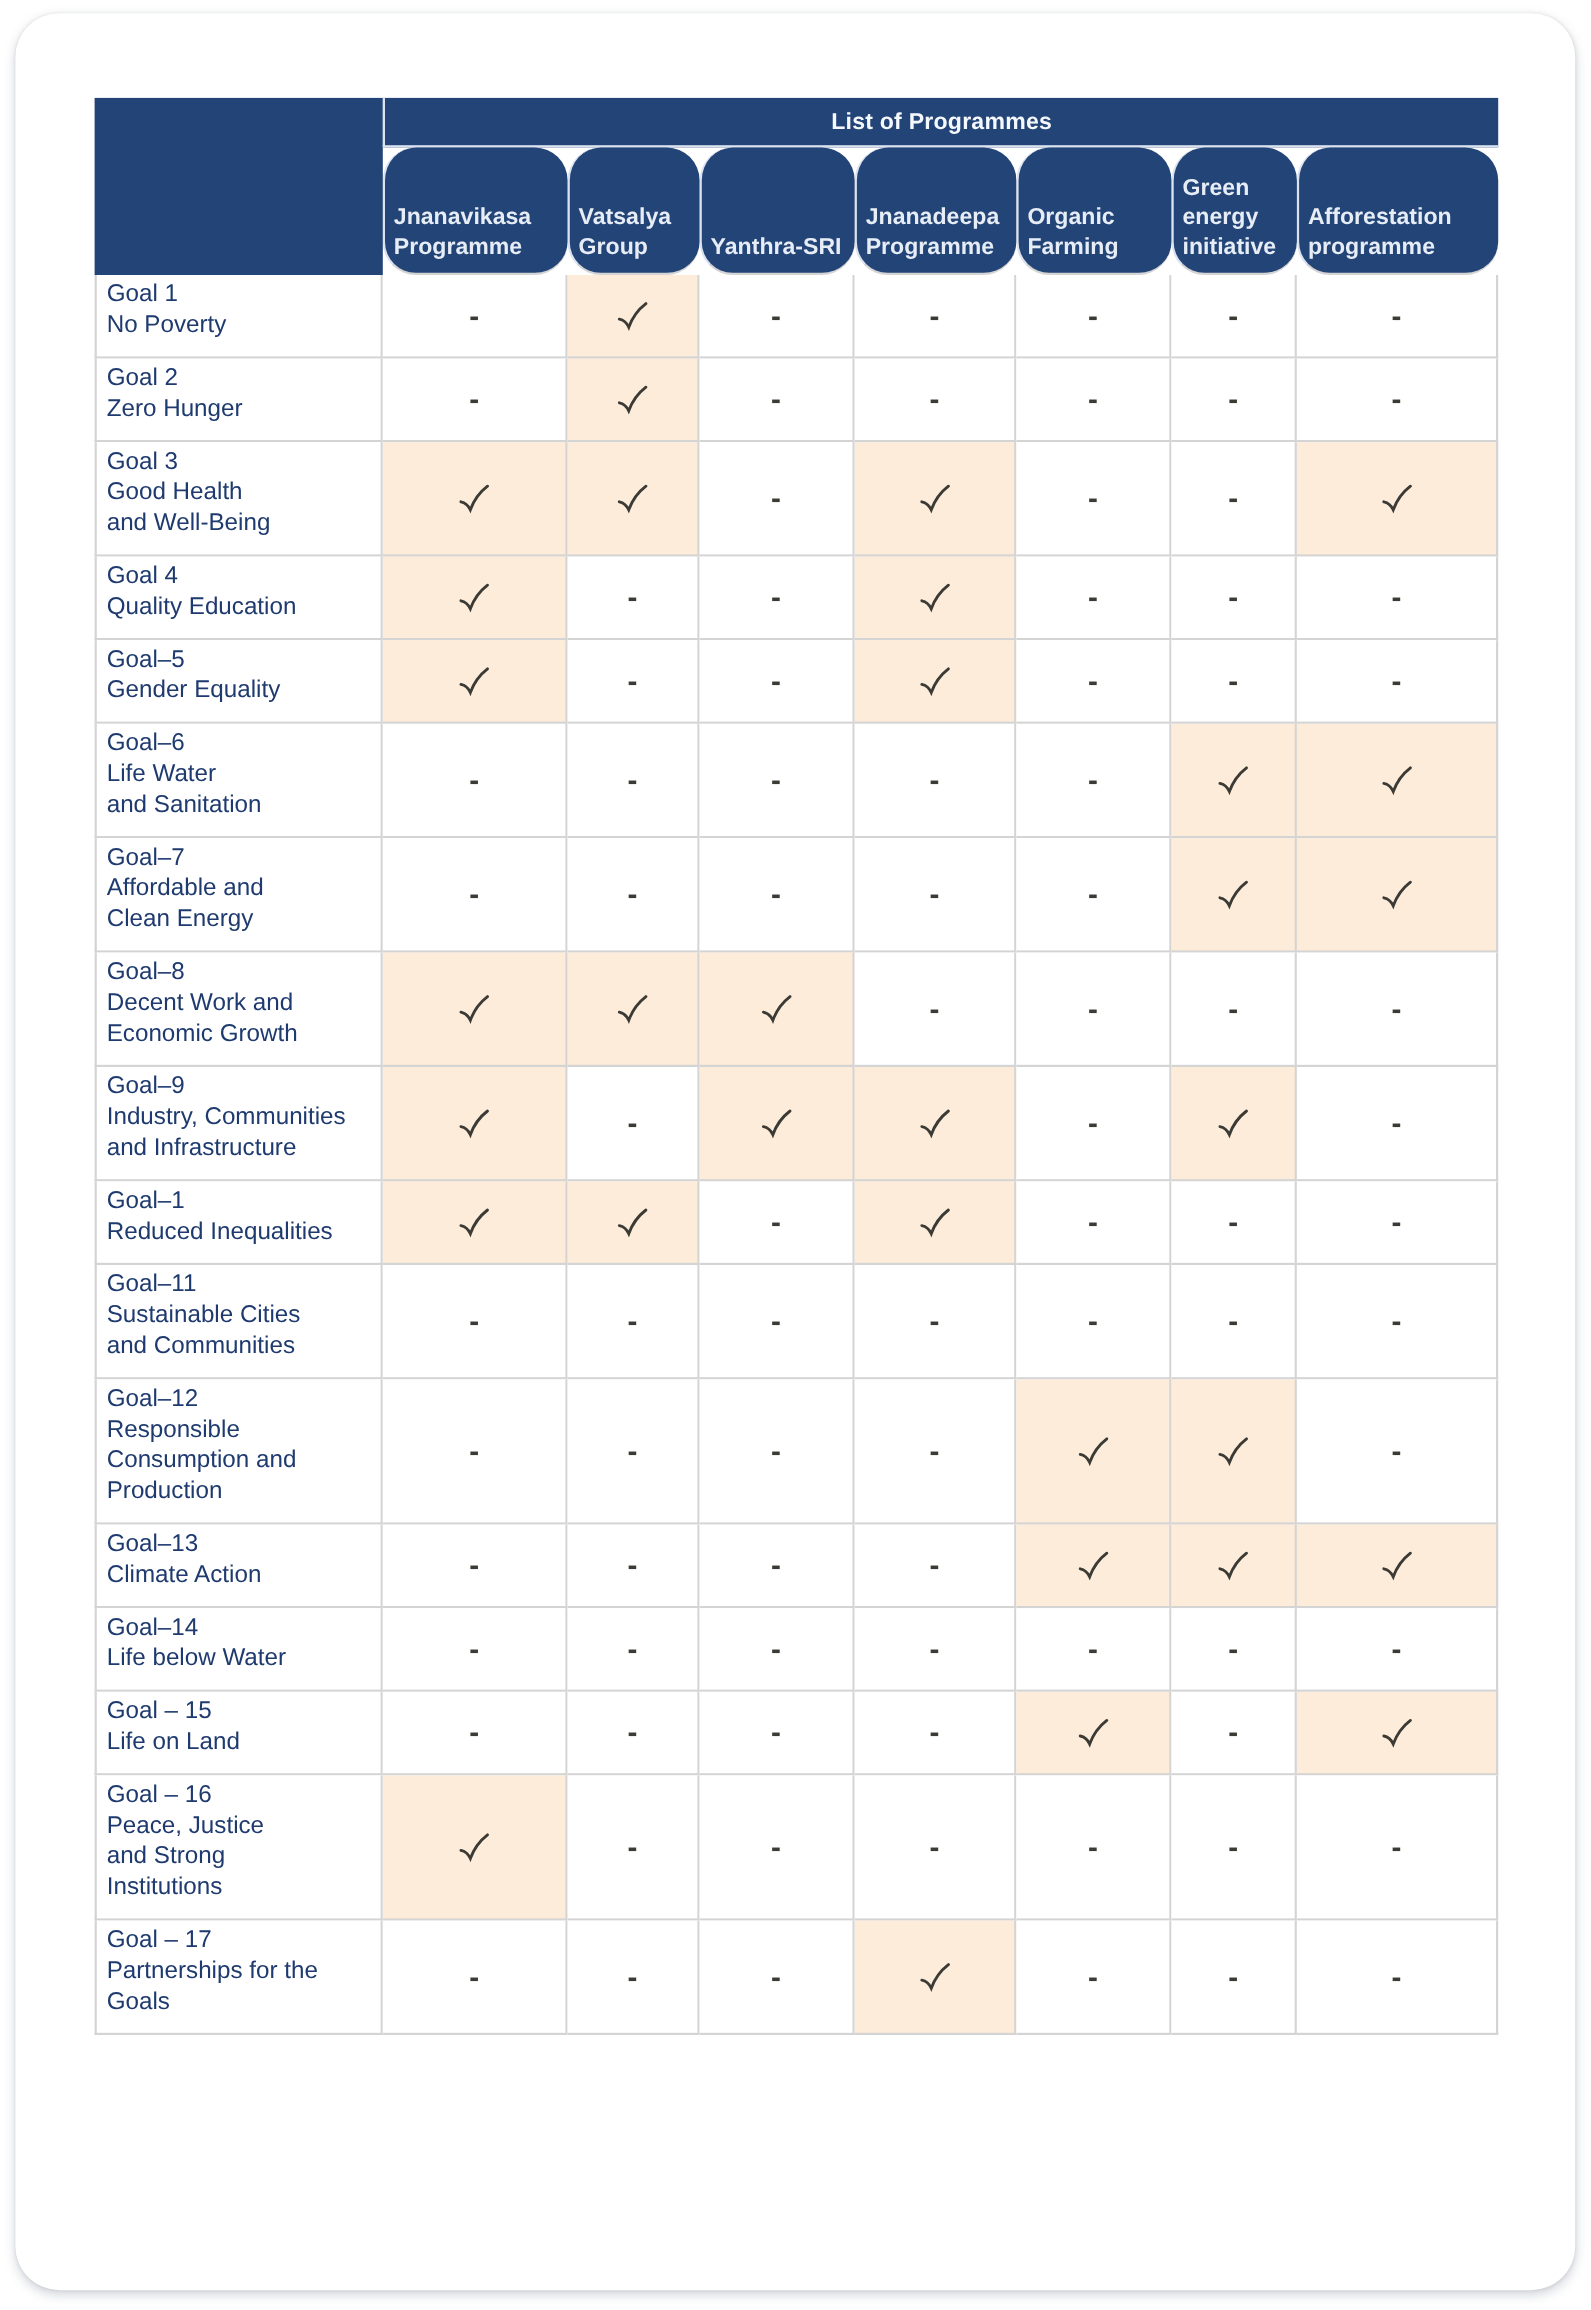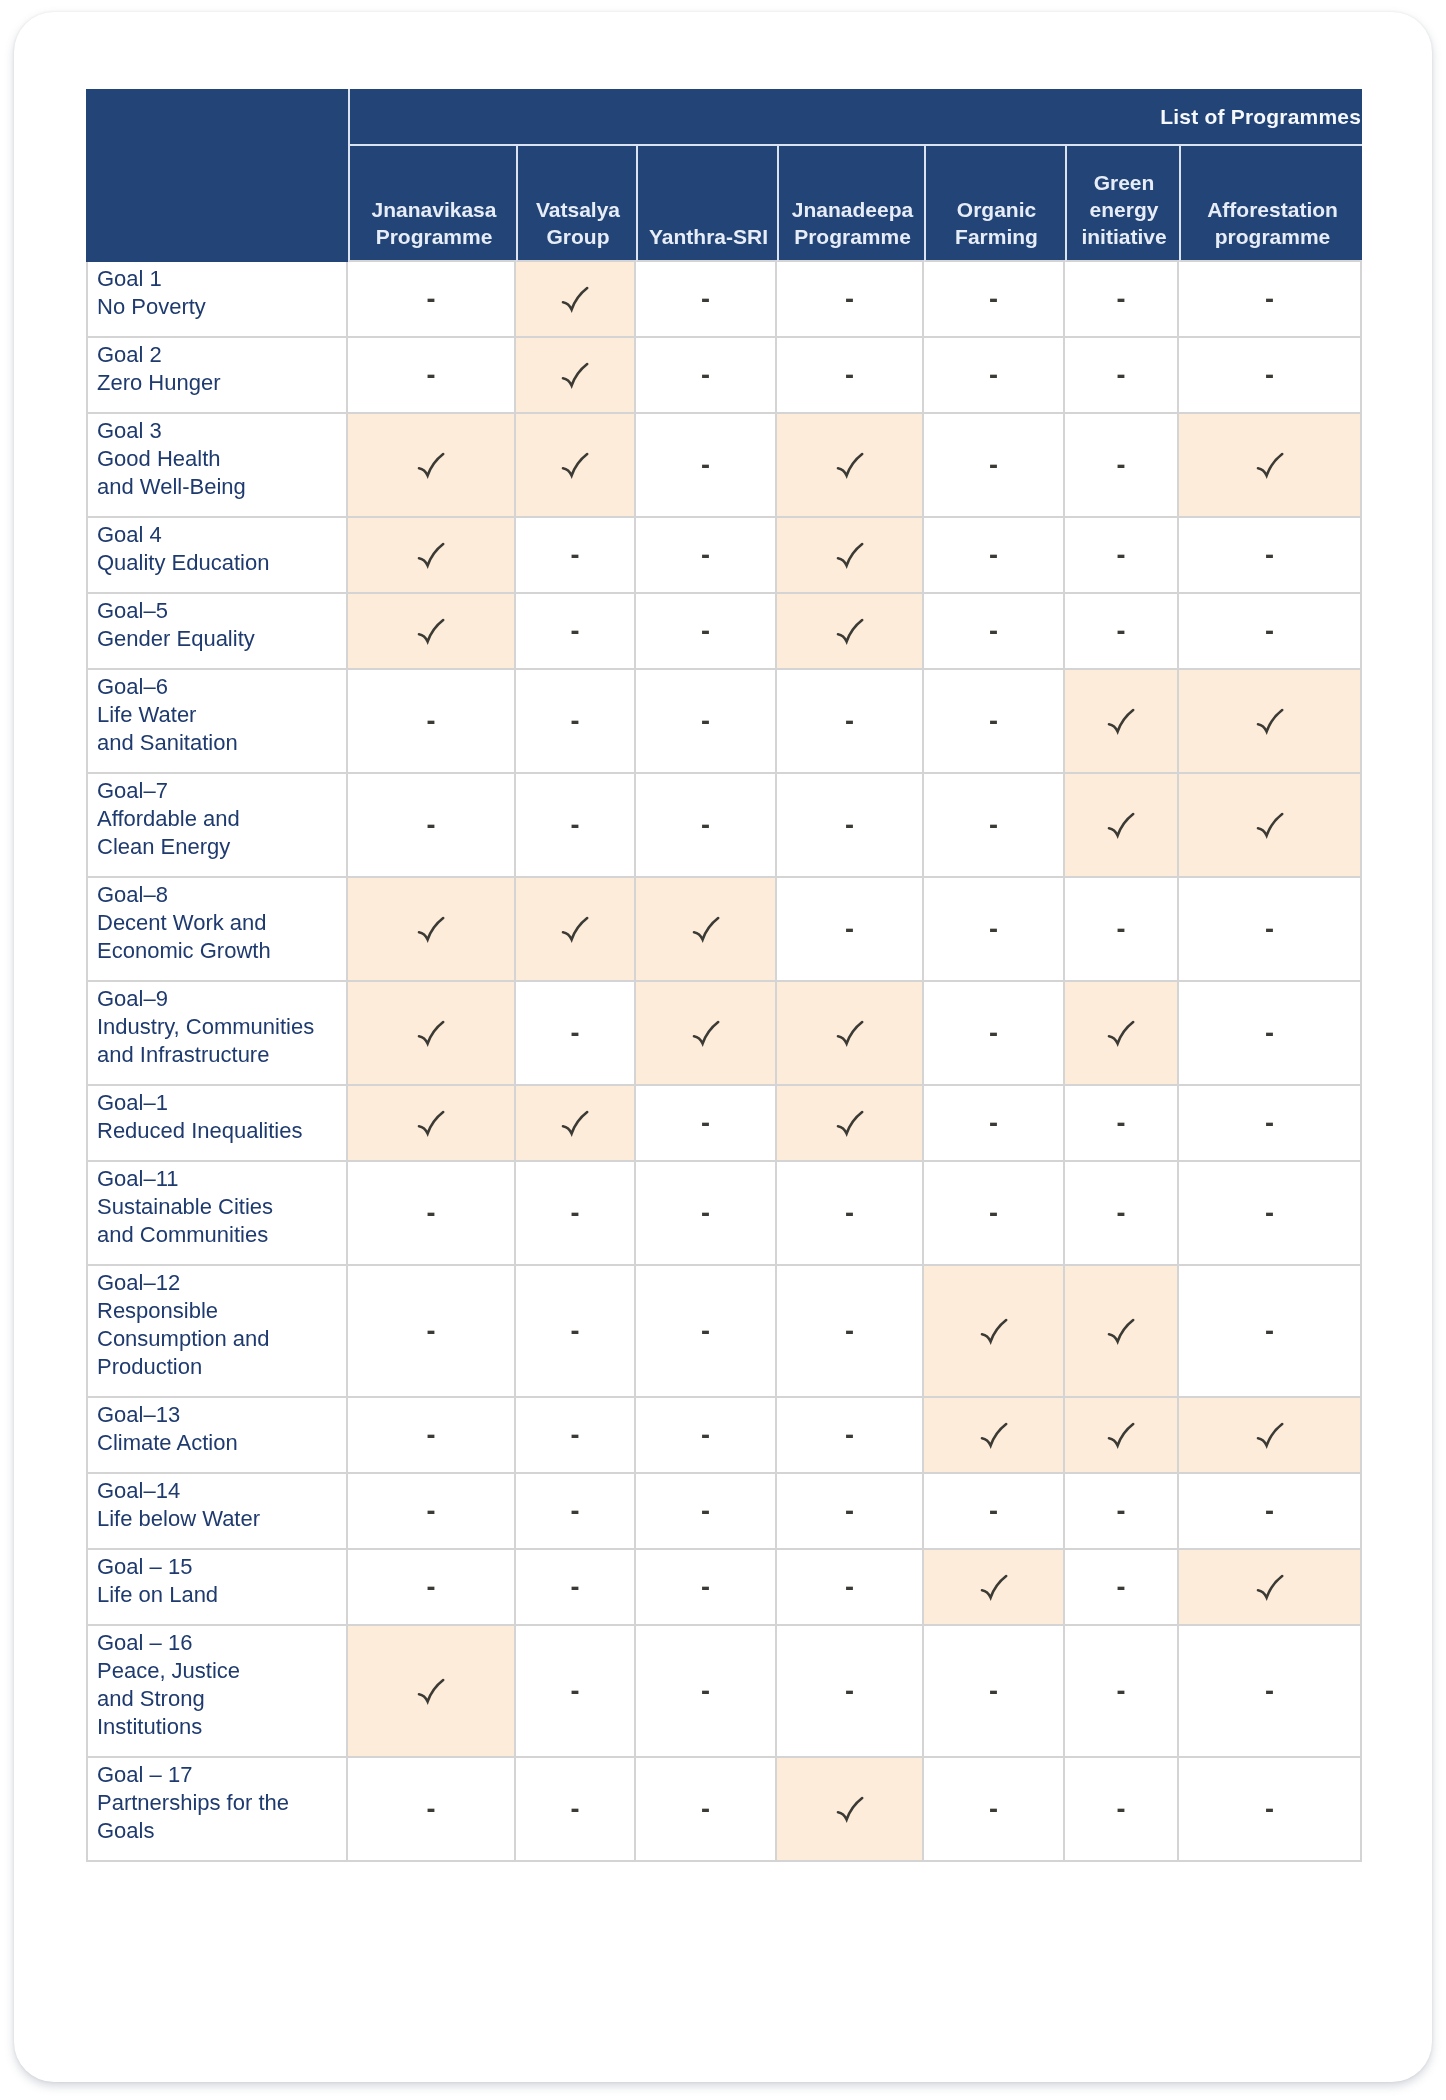--- a/index.html
+++ b/index.html
@@ -26,35 +26,36 @@
   table.matrix td,table.matrix th{box-sizing:border-box;}
   
   th.corner{
     background:var(--navy);
     border:none;
   }
   th.title{
     background:var(--navy);
     color:var(--header-title-text);
     font-size:21px;font-weight:700;
-    text-align:right;vertical-align:middle;
-    height:57px;
+    text-align:center;vertical-align:middle;
+    height:45px;
     border-left:2px solid var(--header-line);
     border-bottom:2px solid var(--header-line);
     letter-spacing:.2px;
   }
   th.prog{
     background:var(--navy);
     color:var(--header-text);
     font-size:21px;font-weight:700;line-height:27px;
-    text-align:center;vertical-align:bottom;
+    text-align:left;vertical-align:bottom;
     padding:8px 6px 10px 8px;
     height:116px;
     border-left:2px solid var(--header-line);
     border-bottom:2px solid var(--grid);
+    border-radius:30px;
   }
   
   tbody th.goal{
     background:#ffffff;
     color:var(--navy-text);
     text-align:left;vertical-align:middle;
     font-weight:400;font-size:22px;line-height:28px;
     padding:3px 8px 15px 9px;
     border-left:2px solid var(--grid);
     border-right:2px solid var(--grid);

